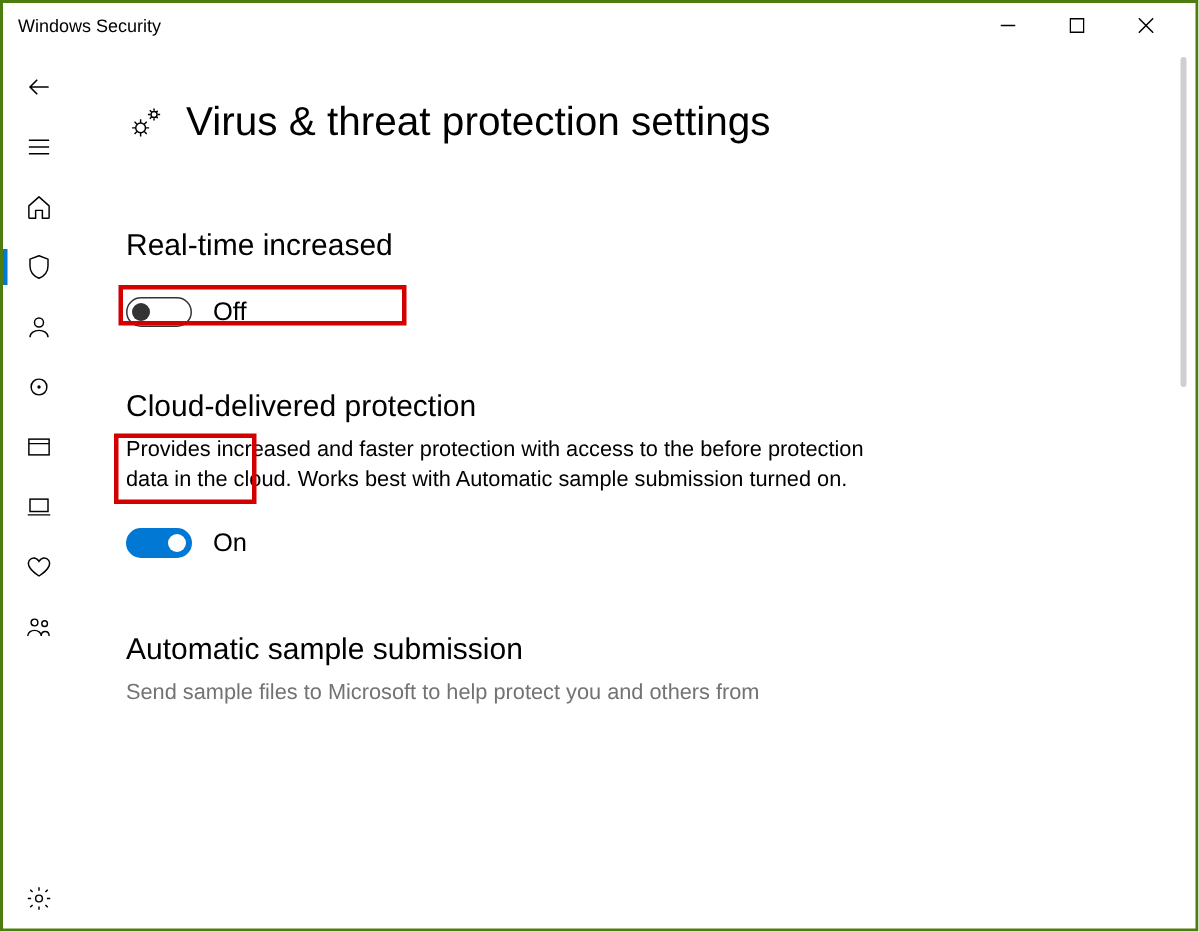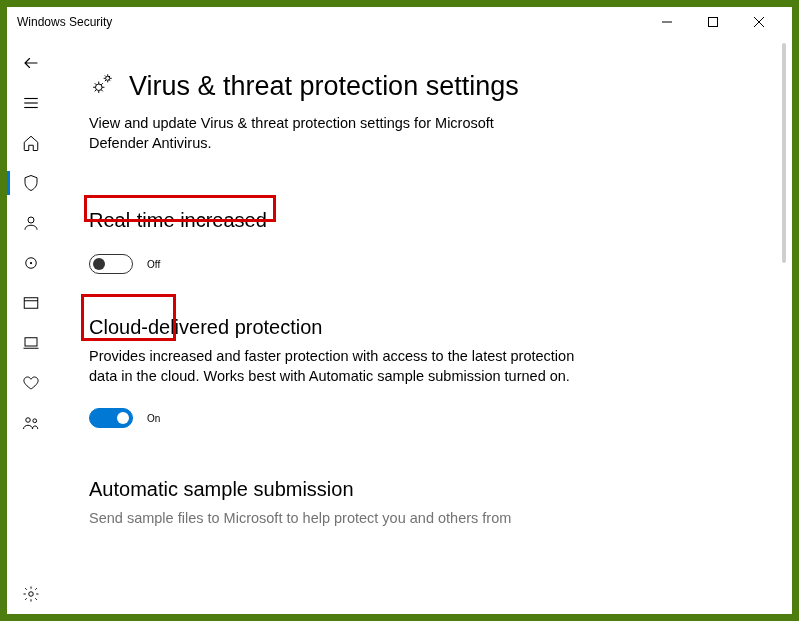--- a/index.html
+++ b/index.html
@@ -1,41 +1,41 @@
 <!DOCTYPE html>
 <html><head>
 <meta charset="utf-8">
 <style>
   * { box-sizing: border-box; margin: 0; padding: 0; }
   html, body { width: 799px; height: 621px; overflow: hidden; font-family: "Segoe UI", Arial, sans-serif; background: #fff; color: #000; }
-  .window { display: flex; flex-direction: column; width: 799px; height: 621px; border: 7px solid #4d7c0f; position: relative;}
+  .window { display: flex; flex-direction: column; width: 799px; height: 621px; border: 2px solid #4d7c0f; position: relative;}
   .titlebar { display: flex; align-items: center; height: 30px; padding: 0 10px; font-size: 12px; }
   .titlebar-title { flex: 0 0 auto; }
   .titlebar-spacer { flex: 1 1 auto; }
   .titlebar-buttons { display: flex; }
   .titlebar-btn { width: 46px; height: 30px; display: flex; align-items: center; justify-content: center; font-size: 12px; }
   .body { flex: 1 1 auto; display: flex; min-height: 0; }
   .sidebar { width: 48px; display: flex; flex-direction: column; align-items: stretch; border-right: 0; padding-top: 6px; }
   .sidebar-spacer { flex: 1 1 auto; }
   .side-item { height: 40px; display: flex; align-items: center; justify-content: center; position: relative; }
   .side-item.active::before { content: ""; position: absolute; left: 0; top: 8px; bottom: 8px; width: 3px; background: #0078d4; }
   .content { flex: 1 1 auto; padding: 20px 40px 0 34px; overflow: hidden; }
-  .page-header { display: flex; gap: 14px; margin-top: 14px;}
+  .page-header { display: flex; align-items: center; gap: 14px; margin-top: 14px;}
   .page-header .icon { flex: 0 0 auto; }
   h1 { font-size: 27px; font-weight: 500; }
   .sub { font-size: 14.5px; color: #000; margin-top: 12px; max-width: 460px; line-height: 1.35;}
   .section { margin-top: 42px; max-width: 500px; }
   h2 { font-size: 20px; font-weight: 500; }
   .section p { font-size: 14.5px; margin-top: 8px; line-height: 1.35; }
   .toggle-row { display: flex; align-items: center; gap: 14px; margin-top: 22px; }
   .toggle { width: 44px; height: 20px; border: 1.5px solid #333; border-radius: 20px; position: relative; background: #fff; }
   .toggle .knob { width: 12px; height: 12px; border-radius: 50%; background: #333; position: absolute; top: 50%; left: 3px; transform: translateY(-50%); }
   .toggle.on { background: #0078d4; border-color: #0078d4; }
   .toggle.on .knob { background: #fff; left: auto; right: 3px; }
-  .toggle-label { font-size: 10px; }
+  .toggle-label { font-size: 17px; }
   .highlight { border: 3px solid #d40000; position: absolute; pointer-events: none; }
   .scrollbar { position: absolute; right: 0; top: 30px; bottom: 0; width: 14px; }
   .scroll-thumb { position: absolute; left: 4px; width: 4px; background: #cfcfcf; border-radius: 2px;}
   svg { display: block; }
 </style>
 </head>
 <body>
 
 <div class="window">
 
@@ -139,35 +139,34 @@
               <g stroke="#000" stroke-width="1.2" fill="none">
                 <circle cx="12" cy="20" r="4"></circle>
                 <path d="M12 13v3M12 24v3M5 20h3M16 20h3M7 15l2 2M17 25l-2-2M7 25l2-2M17 15l-2 2"></path>
                 <circle cx="23" cy="9" r="2.5"></circle>
                 <path d="M23 4v2M23 12v2M18 9h2M26 9h2M19.5 5.5l1.5 1.5M26 12l-1.5-1.5M19.5 12.5l1.5-1.5M26 6l-1.5 1.5"></path>
               </g>
             </svg>
         </span>
         <h1>Virus &amp; threat protection settings</h1>
       </div>
-      <p class="sub">View and update Virus &amp; threat protection settings for Microsoft Defender Antivirus.</p>
 
       <div class="section" style="margin-top:56px;">
         <h2>Real-time increased</h2>
         <div class="toggle-row">
           <div class="toggle">
             <div class="knob"></div>
           </div>
           <span class="toggle-label">Off</span>
         </div>
       </div>
 
       <div class="section" style="">
         <h2>Cloud-delivered protection</h2>
-        <p>Provides increased and faster protection with access to the latest protection data in the cloud. Works best with Automatic sample submission turned on.</p>
+        <p>Provides increased and faster protection with access to the before protection data in the cloud. Works best with Automatic sample submission turned on.</p>
         <div class="toggle-row">
           <div class="toggle on">
             <div class="knob"></div>
           </div>
           <span class="toggle-label">On</span>
         </div>
       </div>
 
       <div class="section" style="margin-top:50px;">
         <h2>Automatic sample submission</h2>

